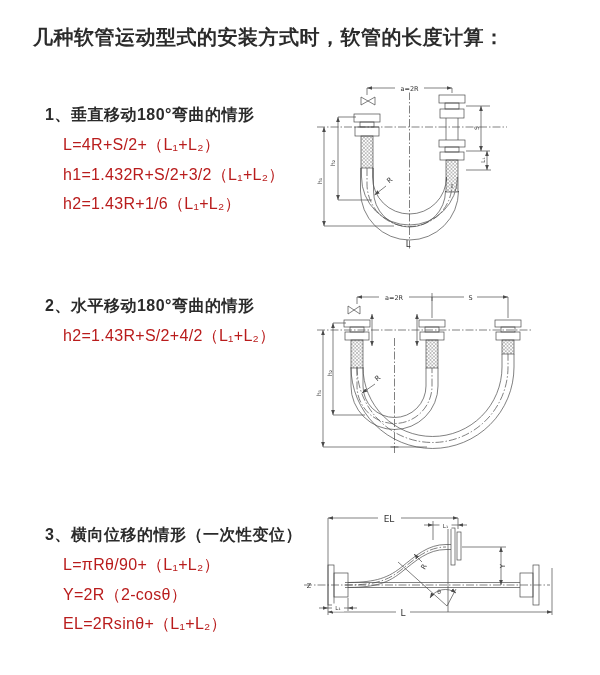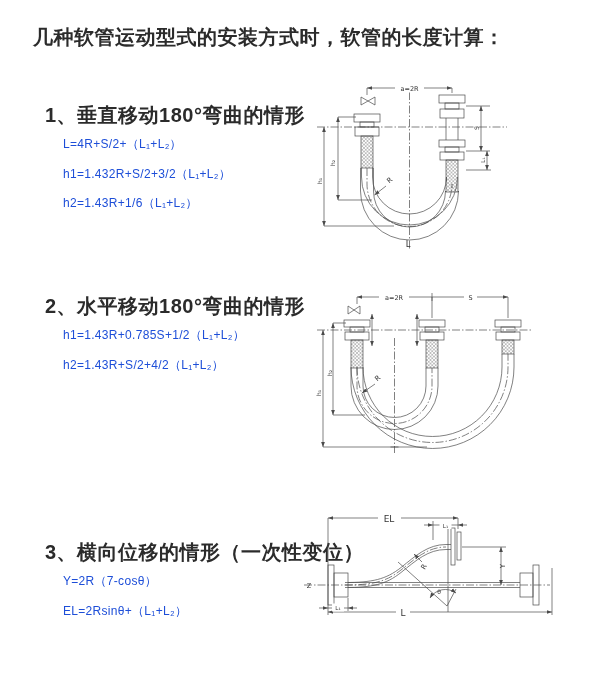--- a/index.html
+++ b/index.html
@@ -1,22 +1,22 @@
 <!DOCTYPE html>
 <html><head>
 <meta charset="utf-8">
 <style>
   html,body{margin:0;padding:0;}
   body{width:600px;height:675px;background:#ffffff;position:relative;overflow:hidden;
        font-family:"Liberation Sans","DejaVu Sans",sans-serif;color:#2b2b2b;}
   .title{position:absolute;left:33px;top:24px;font-size:20px;font-weight:bold;letter-spacing:0.5px;}
   .sec{position:absolute;left:45px;}
-  .s1{top:105px}.s2{top:296px}.s3{top:542px}
-  .h{font-size:20px;font-weight:bold;line-height:20px;letter-spacing:0.5px;margin-bottom:5px;}
-  .f{font-size:12px;line-height:29.5px;padding-left:18px;letter-spacing:0.3px;color:#1d4ed8;}
+  .s1{top:105px}.s2{top:296px}.s3{top:525px}
+  .h{font-size:16px;font-weight:bold;line-height:20px;letter-spacing:0.5px;margin-bottom:5px;}
+  .f{font-size:16px;line-height:29.5px;padding-left:18px;letter-spacing:0.3px;color:#b91c1c;}
   svg{position:absolute;}
   #d1{left:315px;top:78px;}
   #d2{left:315px;top:283px;}
   #d3{left:300px;top:498px;}
   svg text{fill:#333;font-family:"DejaVu Sans","Liberation Sans",sans-serif;}
   .cl{stroke-dasharray:8 2 1.5 2;}
 </style>
 </head>
 <body>
 
@@ -24,27 +24,27 @@
 
 <section class="sec s1">
   <div class="h">1、垂直移动180°弯曲的情形</div>
   <div class="f">L=4R+S/2+（L₁+L₂）</div>
   <div class="f">h1=1.432R+S/2+3/2（L₁+L₂）</div>
   <div class="f">h2=1.43R+1/6（L₁+L₂）</div>
 </section>
 
 <section class="sec s2">
   <div class="h">2、水平移动180°弯曲的情形</div>
-  <div class="f">h1=1.43R+0.785S+1/2（L₁+L₂）</div>
   <div class="f">h2=1.43R+S/2+4/2（L₁+L₂）</div>
 </section>
 
 <section class="sec s3">
   <div class="h">3、横向位移的情形（一次性变位）</div>
-  <div class="f">Y=2R（7-cosθ）</div>
+  <div class="f">L=πRθ/90+（L₁+L₂）</div>
+  <div class="f">Y=2R（2-cosθ）</div>
   <div class="f">EL=2Rsinθ+（L₁+L₂）</div>
 </section>
 
 <svg id="d1" width="215" height="180" viewBox="0 0 215 180">
   <defs>
     <marker id="a1" viewBox="0 0 8 8" refX="7.5" refY="4" markerWidth="8" markerHeight="8" orient="auto-start-reverse">
       <path d="M0,1.2 L7.5,4 L0,6.8 Z" fill="#4a4a4a"></path>
     </marker>
     <pattern id="p1" width="3.5" height="3.5" patternUnits="userSpaceOnUse">
       <path d="M0,3.5 L3.5,0 M0,0 L3.5,3.5" stroke="#777" stroke-width="0.45"></path>

